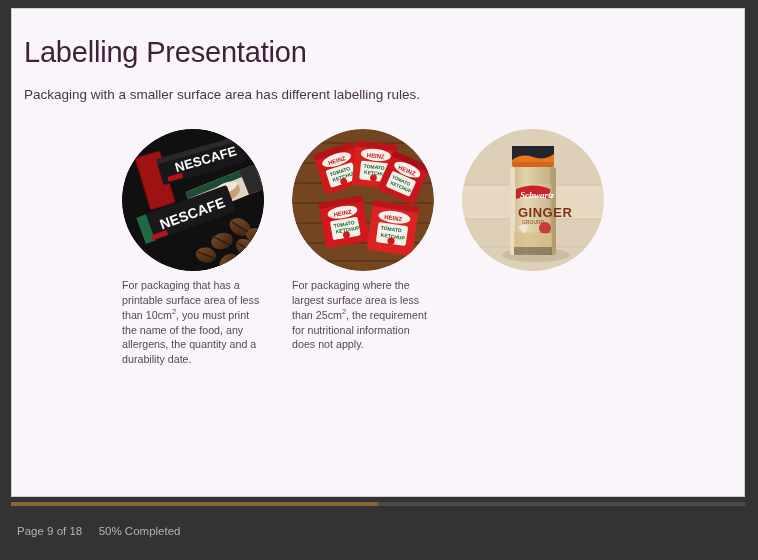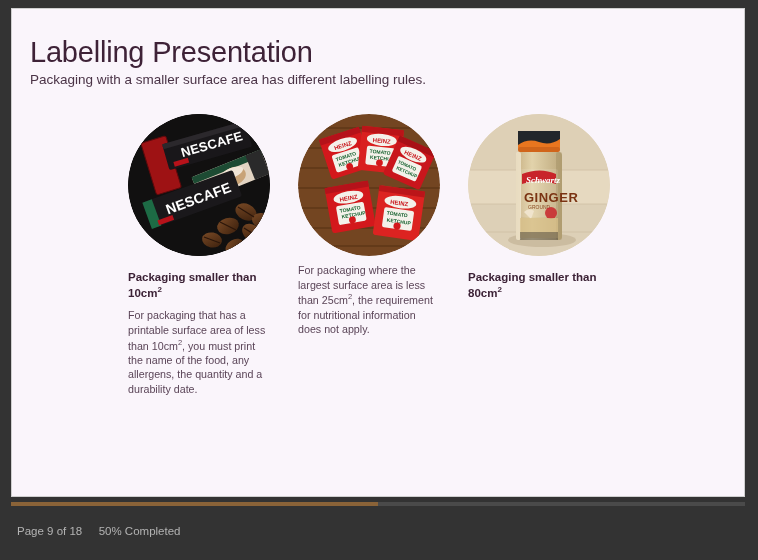--- a/index.html
+++ b/index.html
@@ -30,36 +30,36 @@
     top: 8px;
     width: 734px;
     height: 489px;
     background: #faf5fb;
     border: 1px solid #cfcfcf;
     box-sizing: border-box;
     overflow: hidden;
   }
 
   #slide-inner {
-    padding: 26px 28px 0 18px;
+    padding: 26px 28px 0 12px;
   }
 
   #slide-title {
     font-size: 29px;
     font-weight: 400;
     color: #3e2237;
     letter-spacing: -0.2px;
     margin: 0 0 0 0;
     line-height: 1.18;
   }
 
   #slide-subtitle {
     font-size: 13.5px;
     color: #4a3346;
-    margin: 2px 0 0 0;
+    margin: 17px 0 0 0;
     line-height: 1.4;
   }
 
   
   #columns {
     display: flex;
     margin-top: 24px;
     padding-left: 98px;
     box-sizing: border-box;
   }
@@ -196,21 +196,20 @@
                 </g>
                 <g stroke="#2a150a" stroke-width="1.1" fill="none">
                   <path d="M110 93 Q118 98 126 103"></path>
                   <path d="M92 108 Q100 112 108 116"></path>
                   <path d="M116 114 Q124 119 132 124"></path>
                   <path d="M76 123 Q84 126 92 129"></path>
                 </g>
               </g>
             </svg>
           </div>
-          <div class="col-heading">Packaging smaller than 10cm<sup>2</sup></div>
           <div class="col-body">For packaging that has a printable surface area of less than 10cm<sup>2</sup>, you must print the name of the food, any allergens, the quantity and a durability date.</div>
         </div>
 
         <div class="column">
           <div class="col-photo">
             <svg width="142" height="142" viewBox="0 0 142 142" xmlns="http://www.w3.org/2000/svg">
               <defs>
                 <clipPath id="c2">
                     <circle cx="71" cy="71" r="71"></circle>
                   </clipPath>
@@ -330,21 +329,20 @@
                 <text x="56" y="88" font-family="Liberation Sans, sans-serif" font-size="13" font-weight="bold" fill="#7a3312" letter-spacing="0.5">GINGER</text>
                 <text x="60" y="95" font-family="Liberation Sans, sans-serif" font-size="5" fill="#8a4a22">GROUND</text>
                 <circle cx="83" cy="99" r="6" fill="#c8242a" opacity="0.85"></circle>
                 <path d="M56 98 q5 -5 10 -1 l-3 8 z" fill="#f0e4cd"></path>
 
                 <rect x="52" y="104" width="38" height="20" fill="#d8c08a" opacity="0.75"></rect>
                 <rect x="52" y="118" width="38" height="8" fill="#3a3630" opacity="0.45"></rect>
               </g>
             </svg>
           </div>
-          <div class="col-heading">Packaging smaller than 80cm<sup>2</sup></div>
         </div>
 
       </div>
     </div>
   </div>
 
   <div id="progress-track">
     <div id="progress-fill" style="width: 50%;"></div>
   </div>
 

